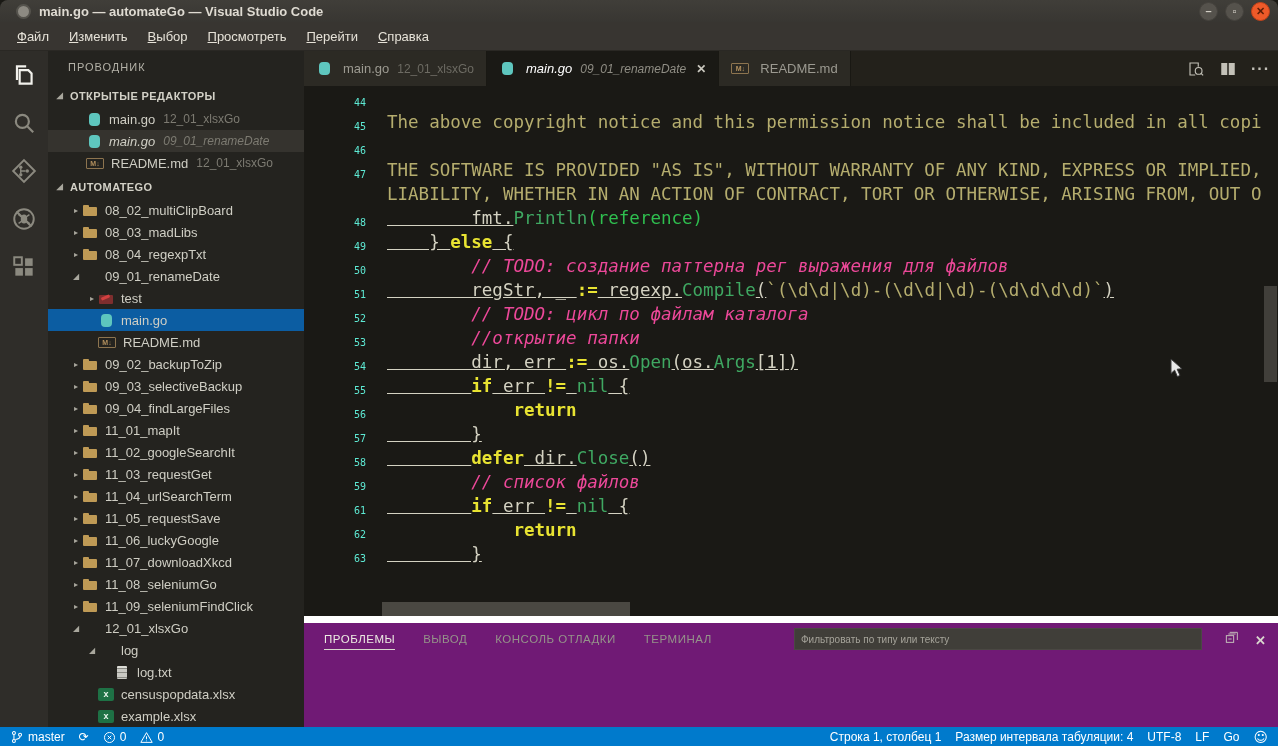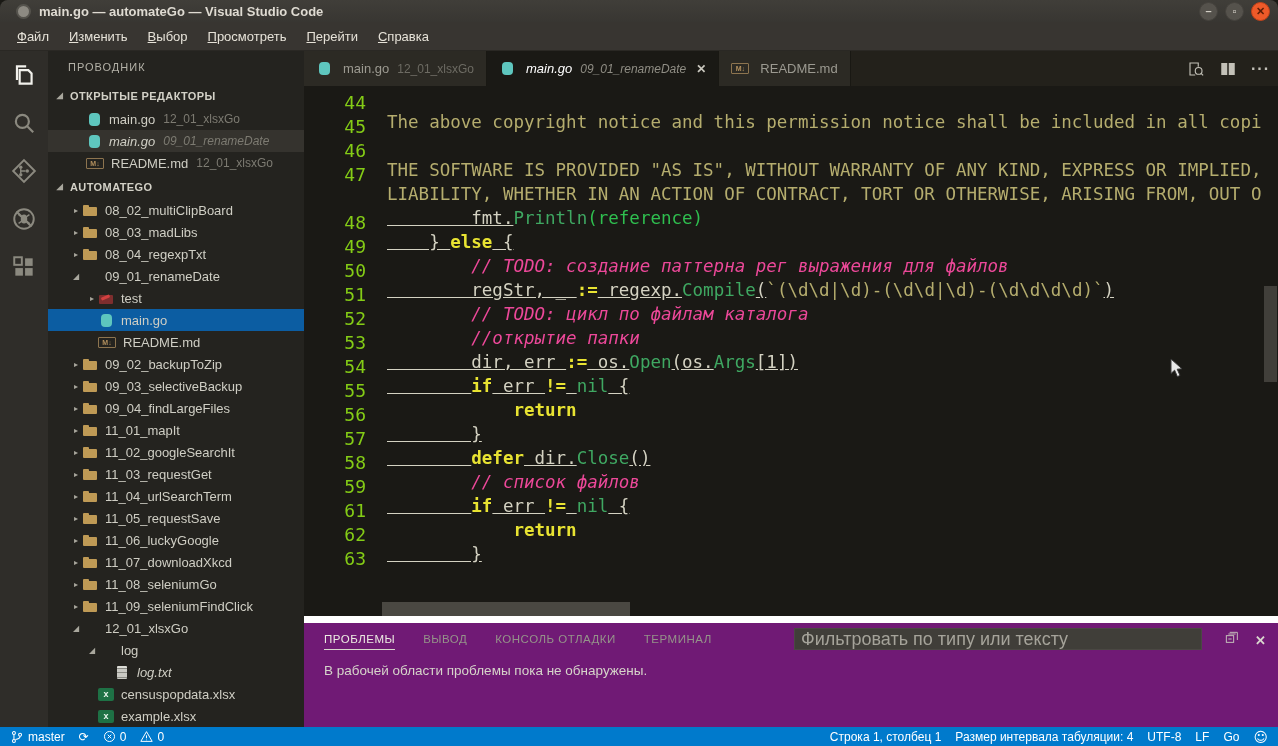--- a/index.html
+++ b/index.html
@@ -60,46 +60,46 @@
   .tab.active .t-label{color:#fff;font-style:italic;}
   .tab.active .t-desc{color:#8f8d84;font-style:italic;}
   .tab .t-close{color:#c9c7be;margin-left:10px;font-size:12px;font-weight:bold;}
   .editor-actions{position:absolute;right:8px;top:0;height:35px;display:flex;align-items:center;gap:14px;}
   .editor-actions .ea{color:#c3c1b8;display:flex;align-items:center;}
   .editor-actions svg{stroke:#c3c1b8;fill:none;stroke-width:1.5;}
   
   .editor{height:530px;background:#1a1915;position:relative;overflow:hidden;flex:0 0 530px;
           font-family:"DejaVu Sans Mono",monospace;font-size:17.5px;}
   .crow{height:24px;display:flex;align-items:center;white-space:pre;}
-  .lnum{width:62px;text-align:right;color:#84cc16;font-size:18px;flex:0 0 62px;padding-right:21px;margin-top:8px;}
+  .lnum{width:62px;text-align:right;color:#5eead4;font-size:10px;flex:0 0 62px;padding-right:21px;margin-top:8px;}
   .tk-p{color:#d4d2c2;text-decoration:underline;}
   .tk-k{color:#e8e332;font-weight:bold;}
   .tk-s{color:#b5ad6e;}
   .tk-c{color:#ec4899;font-style:italic;}
   .tk-f{color:#3fa862;text-align:center;}
   .tk-g{color:#2fbf4f;}
   .hscroll{position:absolute;left:78px;top:516px;width:248px;height:14px;background:#4a4842;}
   .vscroll{position:absolute;right:1px;top:200px;width:13px;height:96px;background:#413f3a;}
   .cursor{position:absolute;left:866px;top:272px;}
   
   .panel{flex:1;background:#701a75;border-top:7px solid #ffffff;position:relative;min-height:0;}
   .panel-tabs{height:30px;display:flex;align-items:center;padding-left:20px;gap:28px;}
   .ptab{font-size:11.5px;letter-spacing:.5px;color:#95938a;padding:6px 0 4px;}
   .ptab.active{color:#eceae2;border-bottom:1px solid #d8d6ce;}
   .panel-filter{position:absolute;right:76px;top:5px;width:394px;height:20px;background:#403e39;
-                border:1px solid #4a4843;color:#b5b3aa;font-size:18px;padding:0 6px;outline:none;}
+                border:1px solid #4a4843;color:#b5b3aa;font-size:10px;padding:0 6px;outline:none;}
   .panel-filter::placeholder{color:#a5a39a;}
   .panel-actions{position:absolute;right:12px;top:7px;display:flex;gap:16px;align-items:center;}
   .panel-actions svg{stroke:#c9c7be;fill:none;stroke-width:1.4;}
   .panel-msg{padding:10px 0 0 20px;color:#d6d4ca;font-size:13.5px;}
   
   .statusbar{height:20px;background:#007acc;color:#fff;display:flex;align-items:center;
              font-size:12px;padding:0 10px;justify-content:space-between;}
   .sb-group{display:flex;align-items:center;gap:14px;}
-  .sb-item{display:flex;gap:4px;}
+  .sb-item{display:flex;align-items:center;gap:4px;}
   .sb-item svg{stroke:#fff;fill:none;stroke-width:1.2;}
   .glyph{font-family:"DejaVu Sans",sans-serif;}
 </style>
 </head>
 <body>
 
 <div class="titlebar">
   <span class="win-icon"></span>
   <span>main.go — automateGo — Visual Studio Code</span>
   <div class="win-buttons">
@@ -286,21 +286,21 @@
         <div class="row" style="padding-left: 22px;">
           <span class="chev">◢</span>
           <span class="ficon folder-open"></span>
           <span class="label">12_01_xlsxGo</span>
         </div>
         <div class="row" style="padding-left: 38px;">
           <span class="chev">◢</span>
           <span class="ficon folder-open"></span>
           <span class="label">log</span>
         </div>
-        <div class="row" style="padding-left: 54px; font-style: italic;">
+        <div class="row" style="padding-left: 54px;">
           <span class="chev"></span>
           <span class="ficon txt"></span>
           <span class="label">log.txt</span>
         </div>
         <div class="row" style="padding-left: 38px;">
           <span class="chev"></span>
           <span class="ficon xlsx">x</span>
           <span class="label">censuspopdata.xlsx</span>
         </div>
         <div class="row" style="padding-left: 38px;">
@@ -388,21 +388,20 @@
       <div class="panel-actions">
         <span>
           <svg width="16" height="16" viewBox="0 0 24 24">
               <path d="M8 6 H19 M10 3.5 H21.5 V15"></path>
               <rect x="5" y="8.5" width="11" height="10"></rect>
               <line x1="8" y1="13.5" x2="13" y2="13.5"></line>
             </svg>
         </span>
         <span style="color:#d9d7ce;font-weight:bold;font-size:13px;">✕</span>
       </div>
-      <div class="panel-msg">В рабочей области проблемы пока не обнаружены.</div>
     </div>
   </div>
 </div>
 
 <div class="statusbar">
   <div class="sb-group">
     <span class="sb-item">
       <svg width="14" height="14" viewBox="0 0 16 16">
           <circle cx="4.5" cy="3.5" r="1.7"></circle>
           <circle cx="4.5" cy="12.5" r="1.7"></circle>

